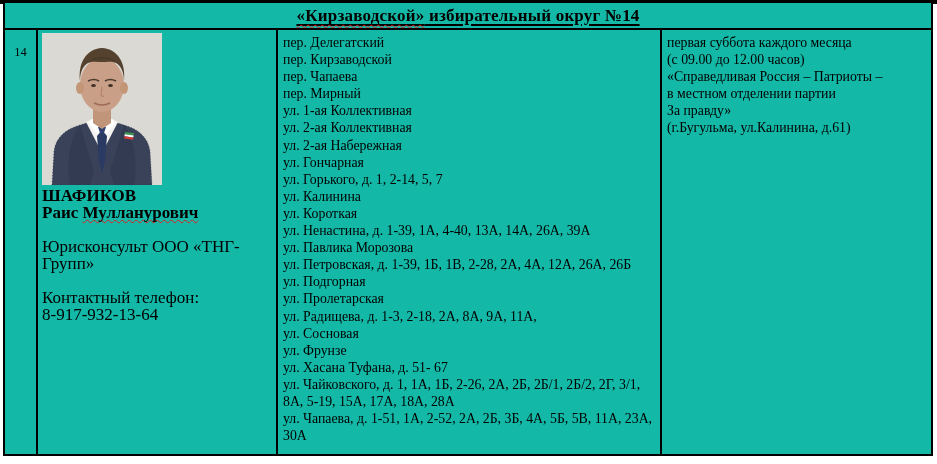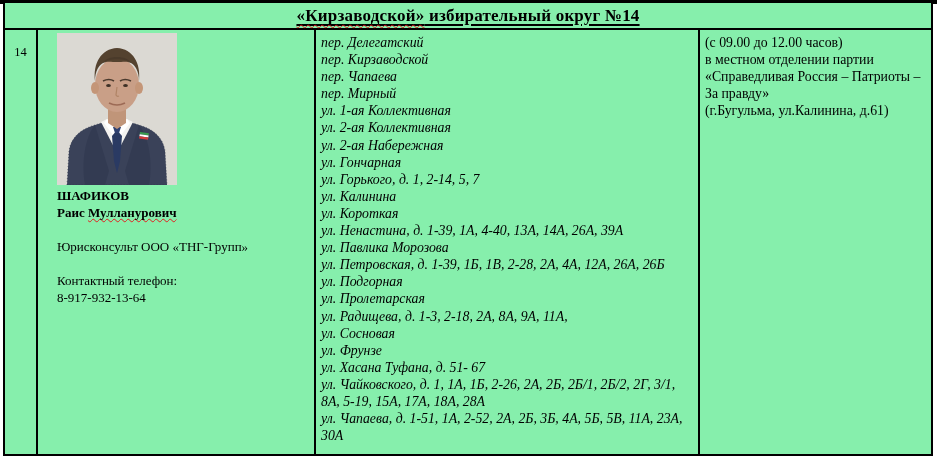--- a/index.html
+++ b/index.html
@@ -23,21 +23,21 @@
     background: #000000;
   }
   .doc-table {
     position: absolute;
     left: 3px; top: 3px;
     width: 930px;
     box-sizing: border-box;
     border-left: 2px solid #000;
     border-right: 2px solid #000;
     border-bottom: 2px solid #000;
-    background: #86efac;
+    background: #14b8a6;
   }
   .header-row {
     height: 25px;
     border-bottom: 2px solid #000;
     display: flex;
     align-items: center;
     justify-content: center;
   }
   .doc-title {
     font-weight: bold;
@@ -64,33 +64,32 @@
     overflow: hidden;
   }
   .col-num {
     width: 33px;
     border-right: 2px solid #000;
     font-size: 12.5px;
     text-align: center;
     padding-top: 15px;
   }
   .col-person {
-    width: 278px;
-    border-right: 2px solid #000;
-    padding: 3px 6px 0 17px;
-    font-size: 13px;
+    width: 240px;
+    border-right: 2px solid #000;
+    padding: 3px 6px 0 2px;
+    font-size: 17px;
     line-height: 17px;
   }
   .col-streets {
     width: 384px;
     border-right: 2px solid #000;
     padding: 4px 4px 0 5px;
     font-size: 13.8px;
     line-height: 17.1px;
-    font-style: italic;
   }
   .col-reception {
     flex: 1;
     padding: 4px 6px 0 5px;
     font-size: 13.8px;
     line-height: 17.1px;
   }
   .portrait {
     display: block;
     margin: 0 0 2px 2px;
@@ -193,22 +192,23 @@
           <div class="line">ул. Пролетарская</div>
           <div class="line">ул. Радищева, д. 1-3, 2-18, 2А, 8А, 9А, 11А,</div>
           <div class="line">ул. Сосновая</div>
           <div class="line">ул. Фрунзе</div>
           <div class="line">ул. Хасана Туфана, д. 51- 67</div>
           <div class="line">ул. Чайковского, д. 1, 1А, 1Б, 2-26, 2А, 2Б, 2Б/1, 2Б/2, 2Г, 3/1, 8А, 5-19, 15А, 17А, 18А, 28А</div>
           <div class="line">ул. Чапаева, д. 1-51, 1А, 2-52, 2А, 2Б, 3Б, 4А, 5Б, 5В, 11А, 23А, 30А</div>
         </div>
 
       <div class="col col-reception">
+          <div class="line">первая суббота каждого месяца</div>
           <div class="line">(с 09.00 до 12.00 часов)</div>
+          <div class="line">«Справедливая Россия – Патриоты –</div>
           <div class="line">в местном отделении партии</div>
-          <div class="line">«Справедливая Россия – Патриоты –</div>
           <div class="line">За правду»</div>
           <div class="line">(г.Бугульма, ул.Калинина, д.61)</div>
         </div>
 
     </div>
   </div>
 </div>
 
 </body></html>

